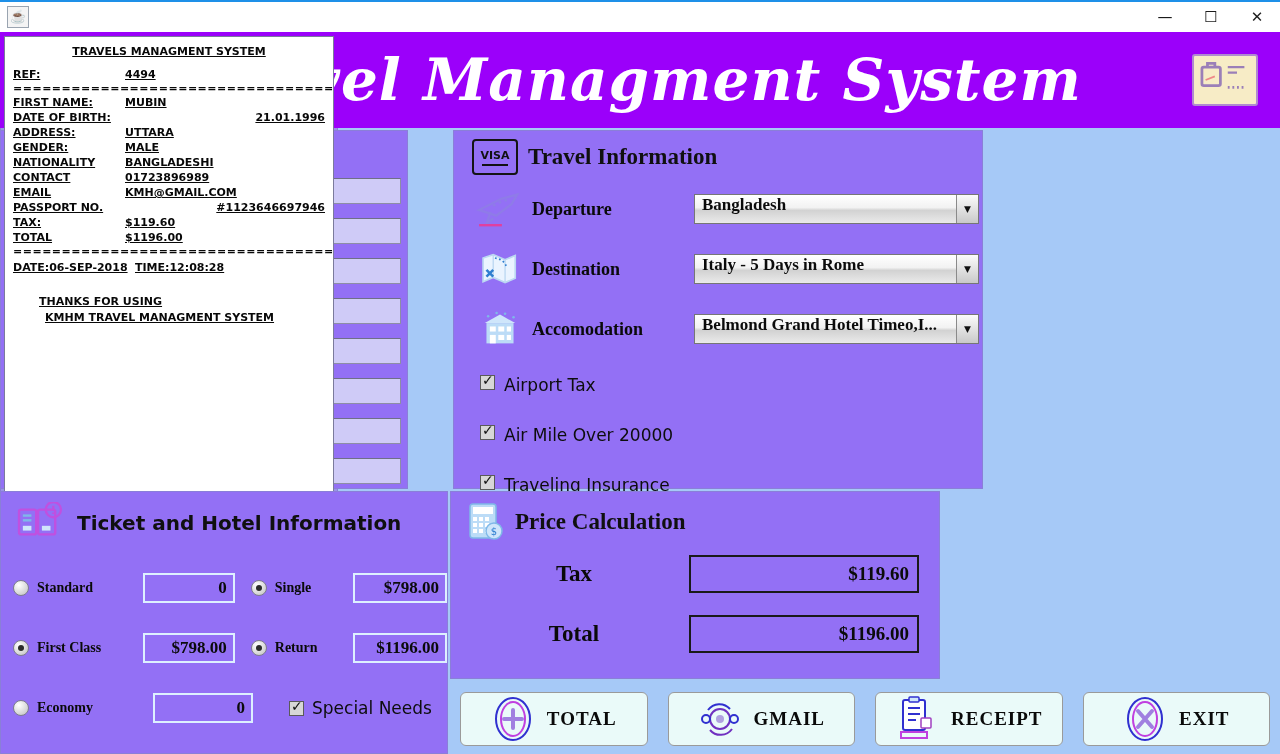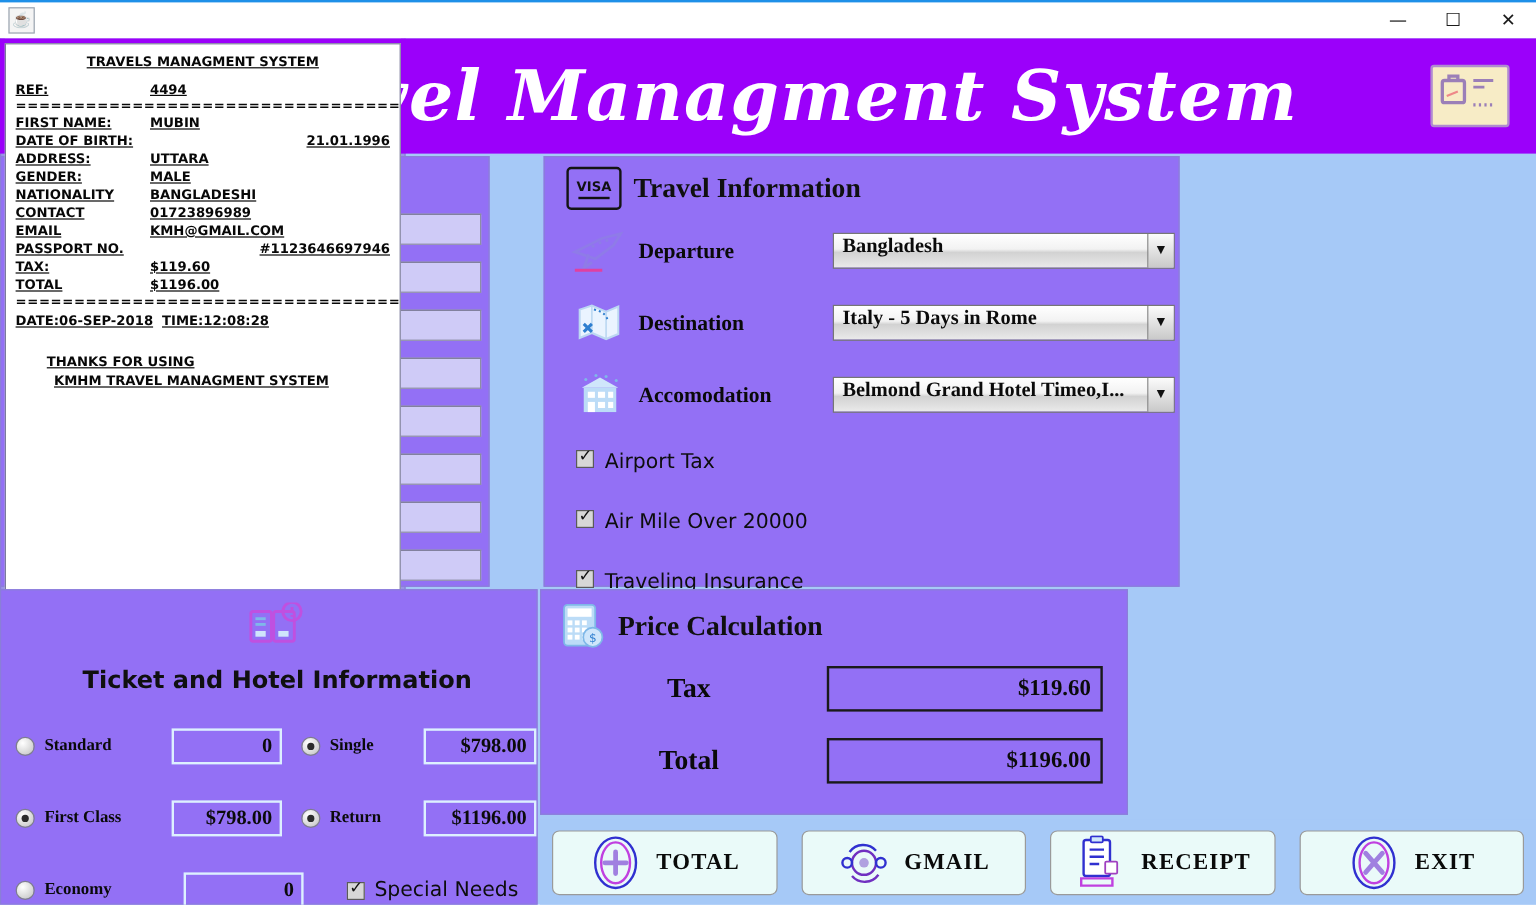--- a/index.html
+++ b/index.html
@@ -164,21 +164,21 @@
   }
   .rc-sc-track { flex: 1; height: 18px; background: #d6d6de; position: relative; }
   .rc-sc-thumb {
     position: absolute; left: 0; top: 0; width: 84%; height: 18px;
     background: linear-gradient(#fdfdff, #c9d6e6); border: 1px solid #8d9aad;
     border-radius: 9px;
   }
 
   
   #ticket { left: 0; top: 491px; width: 448px; height: 263px; }
-  #ticket .panel-head { padding: 10px 0 2px 14px; flex-direction: column; }
+  #ticket .panel-head { padding: 10px 0 2px 14px; }
   #ticket .panel-title { font-family: "DejaVu Sans", sans-serif; font-size: 20px; font-weight: bold; }
   .ico-ticket { width: 52px; height: 42px; flex: none; }
   .tk-grid { padding: 12px 0 0 0; }
   .tk-row { display: flex; align-items: center; height: 60px; padding-left: 12px; }
   .radio {
     width: 16px; height: 16px; border-radius: 50%; flex: none;
     background: radial-gradient(circle at 35% 30%, #ffffff, #d2d2d2 70%, #b8b8b8);
     border: 1px solid #7e7e8e; position: relative;
   }
   .radio.on::after {

